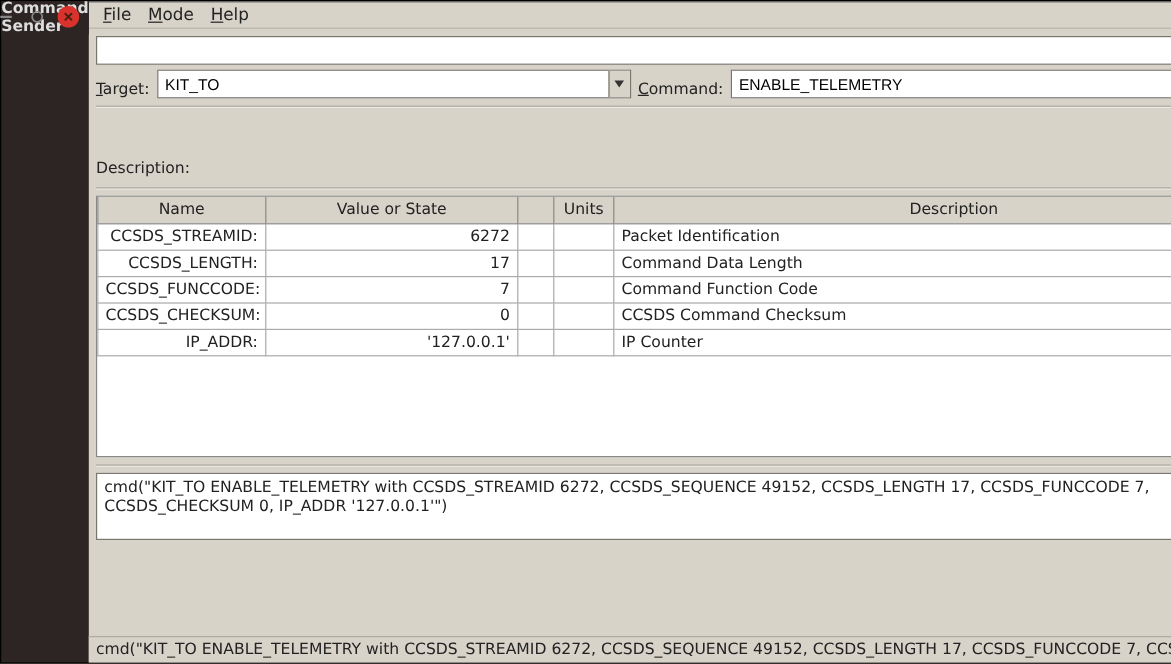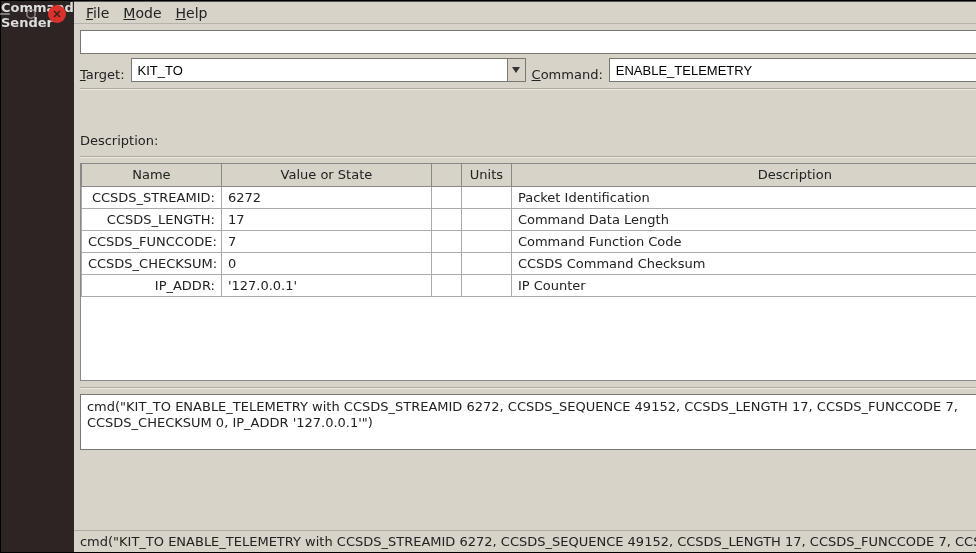--- a/index.html
+++ b/index.html
@@ -193,21 +193,21 @@
     border: 1px solid #aaa;
     padding: 3px 6px;
     height: 22px;
   }
   .col-name { width: 140px; }
   .col-value { width: 210px; }
   .col-extra { width: 30px; }
   .col-units { width: 50px; }
   .col-desc { }
   .td-name { text-align: right; }
-  .td-value { text-align: left; }
+  .td-value { text-align: right; }
   .history-box {
     border: 1px solid #7a7670;
     background: #fff;
     height: 56px;
     padding: 4px 6px;
     font-size: 13px;
     overflow: hidden;
     line-height: 1.25;
   }
   .statusbar {

